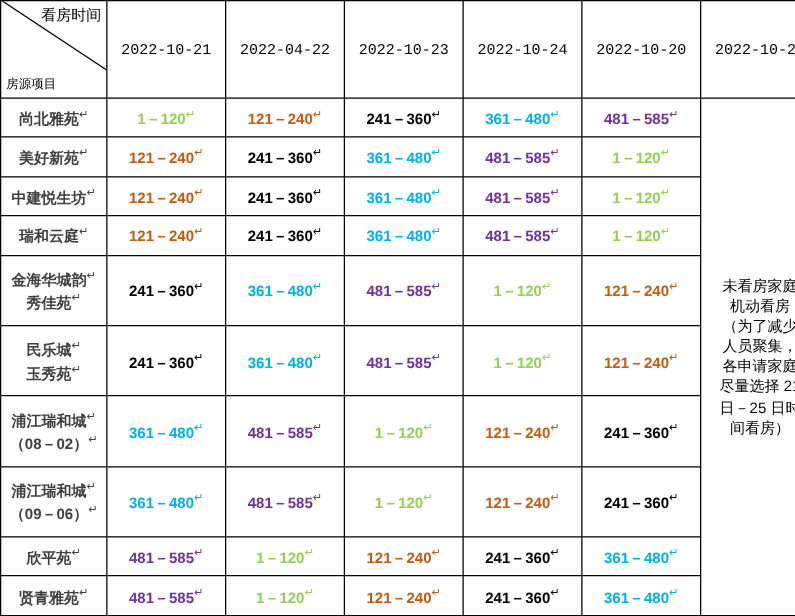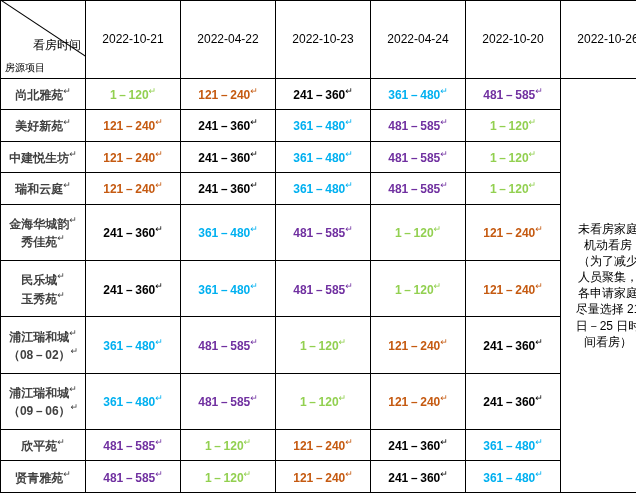--- a/index.html
+++ b/index.html
@@ -57,35 +57,35 @@
     transform-origin: 0 0;
     transform: rotate(33.5deg);
   }
   .corner-top {
     position: absolute;
     right: 4px;
     top: 3px;
     font-size: 12px;
     color: #000;
     white-space: nowrap;
-    margin-top: 33px;
   }
   .corner-bottom {
     position: absolute;
     left: 4px;
     bottom: 3px;
     font-size: 10px;
     color: #000;
     white-space: nowrap;
   }
   .date-head {
     font-size: 12px;
     color: #000000;
     font-weight: normal;
     white-space: nowrap;
+    font-family: Liberation Mono, monospace;
   }
   .proj-cell {
     font-size: 13px;
     font-weight: bold;
     color: #404040;
     white-space: nowrap;
   }
   .proj-cell .sub {
     display: block;
     font-size: 12px;
@@ -122,21 +122,21 @@
       <td class="corner-cell">
         <div class="corner-inner">
           <div class="corner-line"></div>
           <div class="corner-top">看房时间</div>
           <div class="corner-bottom">房源项目</div>
         </div>
       </td>
       <td class="col-date"><span class="date-head">2022-10-21</span></td>
       <td class="col-date"><span class="date-head">2022-04-22</span></td>
       <td class="col-date"><span class="date-head">2022-10-23</span></td>
-      <td class="col-date"><span class="date-head">2022-04-24</span></td>
+      <td class="col-date"><span class="date-head">2022-10-24</span></td>
       <td class="col-date"><span class="date-head">2022-10-20</span></td>
       <td class="col-note"><span class="date-head">2022-10-26</span></td>
     </tr>
   <tr>
         <td class="proj-cell"><span>尚北雅苑<span class="mark">↵</span></span></td>
         <td><span class="slot" style="color: rgb(146, 208, 80);">1－120<span class="mark">↵</span></span></td>
         <td><span class="slot" style="color: rgb(197, 90, 17);">121－240<span class="mark">↵</span></span></td>
         <td><span class="slot" style="color: rgb(0, 0, 0);">241－360<span class="mark">↵</span></span></td>
         <td><span class="slot" style="color: rgb(0, 176, 240);">361－480<span class="mark">↵</span></span></td>
         <td><span class="slot" style="color: rgb(112, 48, 160);">481－585<span class="mark">↵</span></span></td>

